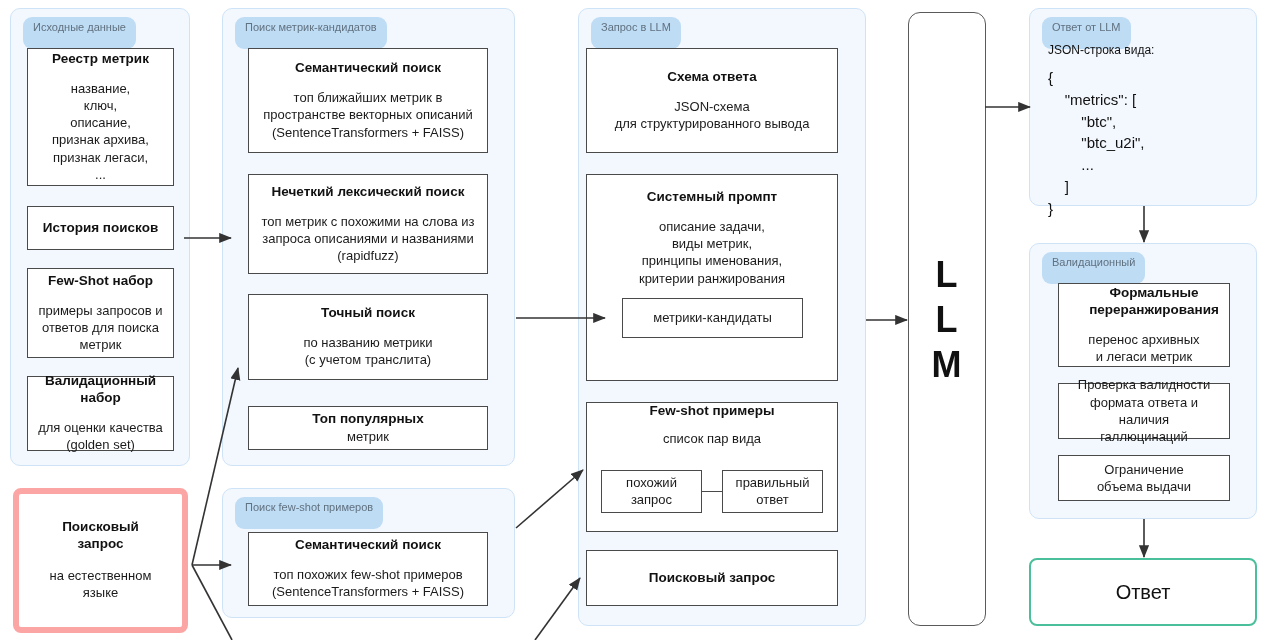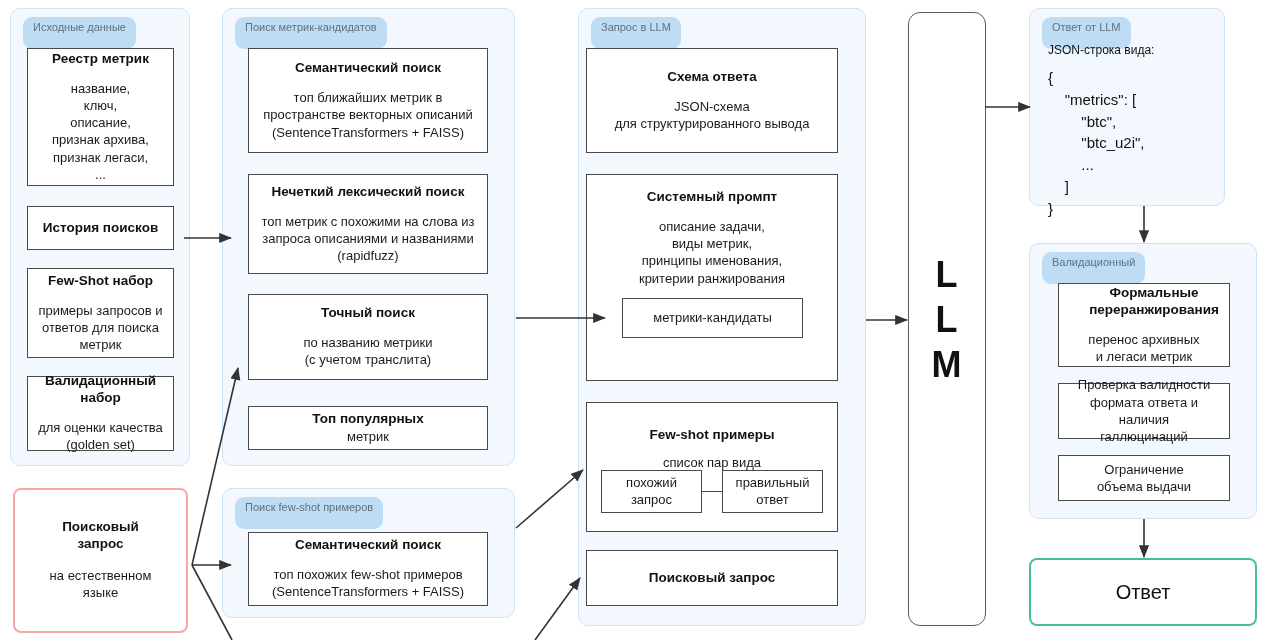--- a/index.html
+++ b/index.html
@@ -70,21 +70,21 @@
   }
   .node .t + .s{ margin-top:12px; }
 
   
   .node.single .t{ margin:0; }
 
   
   .accent-red{
     position:absolute;
     background:#ffffff;
-    border:2px solid #fca5a5;
+    border:6px solid #fca5a5;
     border-radius:8px;
     box-sizing:border-box;
     display:flex;flex-direction:column;
     align-items:center;justify-content:center;text-align:center;
   }
   .accent-green{
     position:absolute;
     background:#ffffff;
     border:2px solid #4bbf9b;
     border-radius:8px;
@@ -267,42 +267,42 @@
 
   <div class="node" style="left:586px;top:174px;width:252px;height:207px;justify-content:flex-start;padding-top:14px;">
     <div class="t">Системный промпт</div>
     <div class="s">описание задачи,
 виды метрик,
 принципы именования,
 критерии ранжирования</div>
   </div>
   <div class="subbox" style="left:622px;top:298px;width:181px;height:40px;">метрики-кандидаты</div>
 
-  <div class="node" style="left:586px;top:402px;width:252px;height:130px;justify-content:flex-start;padding-top:24px;">
+  <div class="node" style="left:586px;top:402px;width:252px;height:130px;justify-content:flex-start;padding-top:0;">
     <div class="t">Few-shot примеры</div>
     <div class="s" style="margin-top:10px;">список пар вида</div>
   </div>
 
   <div style="position:absolute;left:702px;top:491px;width:20px;height:1.3px;background:#4a4a4a;z-index:3;"></div>
   <div class="subbox" style="left:601px;top:470px;width:101px;height:43px;white-space:pre-line;">похожий
 запрос</div>
   <div class="subbox" style="left:722px;top:470px;width:101px;height:43px;white-space:pre-line;">правильный
 ответ</div>
 
   <div class="node single" style="left:586px;top:550px;width:252px;height:56px;">
     <div class="t">Поисковый запрос</div>
   </div>
 
   <div class="llm" style="left:908px;top:12px;width:78px;height:614px;">
     <div class="ch">L</div>
     <div class="ch">L</div>
     <div class="ch">M</div>
   </div>
 
-  <div class="group" style="left:1029px;top:8px;width:196px;height:198px;">
+  <div class="group" style="left:1029px;top:8px;width:228px;height:198px;">
     <div class="group-label">Ответ от LLM</div>
     <div class="jsonwrap" style="top:34px;">
       <div class="json-title">JSON-строка вида:</div>
       <div class="json-body">{
     "metrics": [
         "btc",
         "btc_u2i",
         ...
     ]
 }</div>

